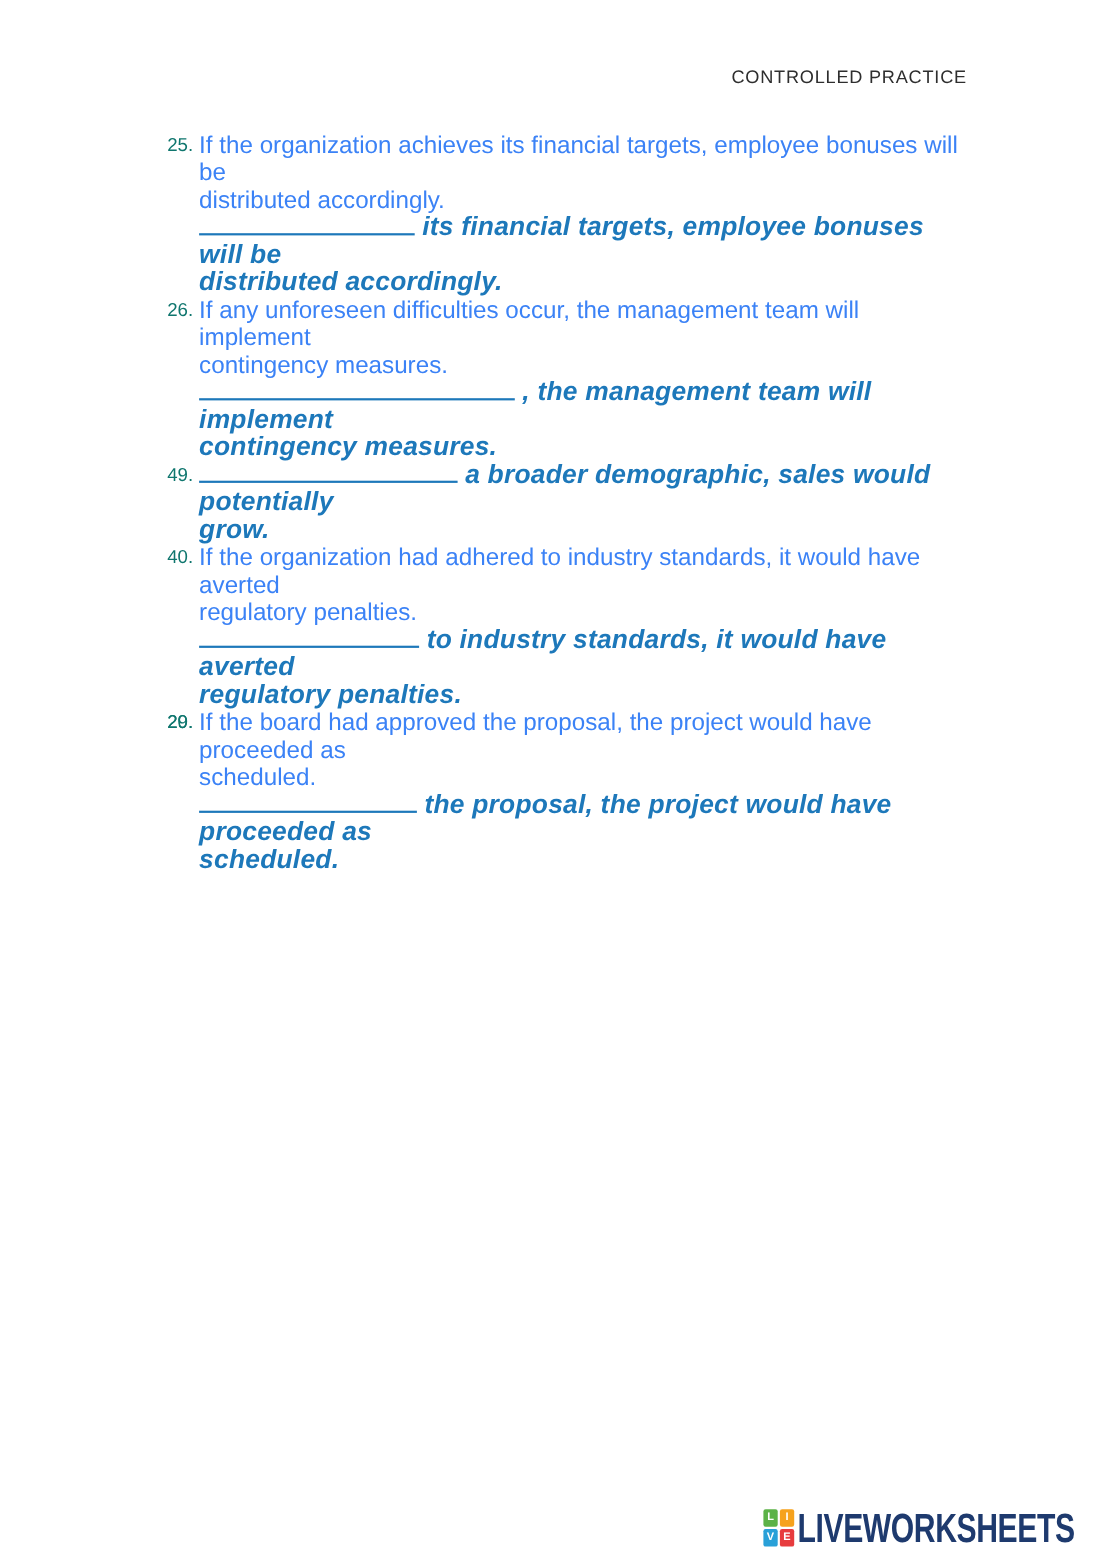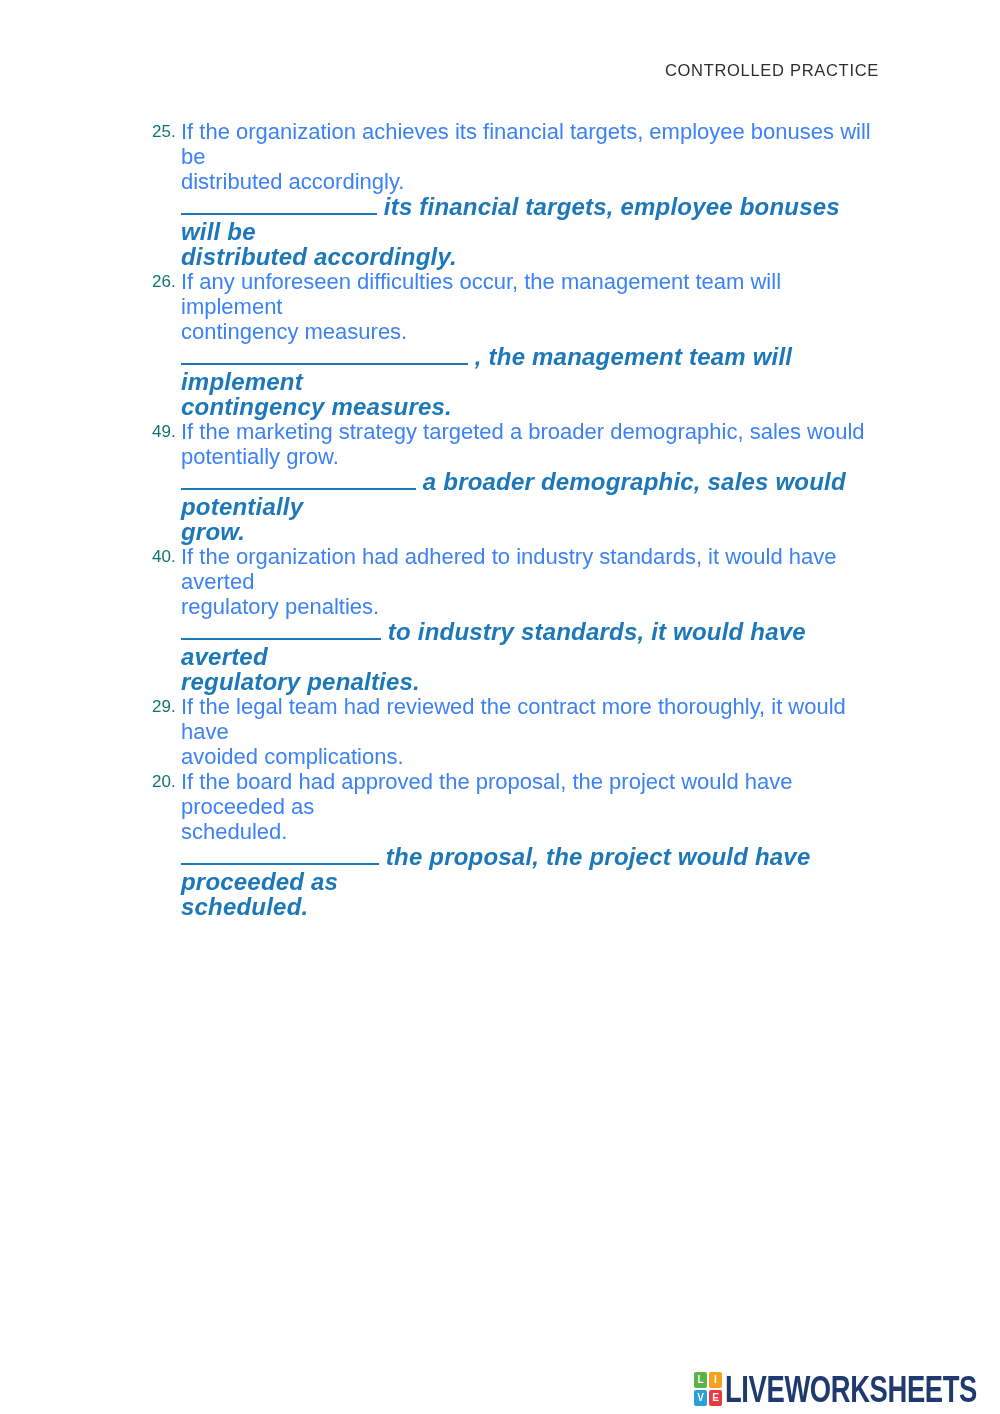--- a/index.html
+++ b/index.html
@@ -114,38 +114,34 @@
   <div class="exercise">
     <span class="exercise-number">26.</span>
     <div class="prompt">If any unforeseen difficulties occur, the management team will implement
 contingency measures.</div>
     <div class="answer"><span class="blank" style="width: 287px;"></span><span> , the management team will implement
 contingency measures.</span></div>
   </div>
 
   <div class="exercise">
     <span class="exercise-number">49.</span>
-    <div class="prompt">If the marketing strategy targeted a broader demographic, sales would
-potentially grow.</div>
     <div class="answer"><span class="blank" style="width: 235px;"></span><span> a broader demographic, sales would potentially
 grow.</span></div>
   </div>
 
   <div class="exercise">
     <span class="exercise-number">40.</span>
     <div class="prompt">If the organization had adhered to industry standards, it would have averted
 regulatory penalties.</div>
     <div class="answer"><span class="blank" style="width: 200px;"></span><span> to industry standards, it would have averted
 regulatory penalties.</span></div>
   </div>
 
   <div class="exercise">
     <span class="exercise-number">29.</span>
-    <div class="prompt">If the legal team had reviewed the contract more thoroughly, it would have
-avoided complications.</div>
   </div>
 
   <div class="exercise">
     <span class="exercise-number">20.</span>
     <div class="prompt">If the board had approved the proposal, the project would have proceeded as
 scheduled.</div>
     <div class="answer"><span class="blank" style="width: 198px;"></span><span> the proposal, the project would have proceeded as
 scheduled.</span></div>
   </div>
 </div>

